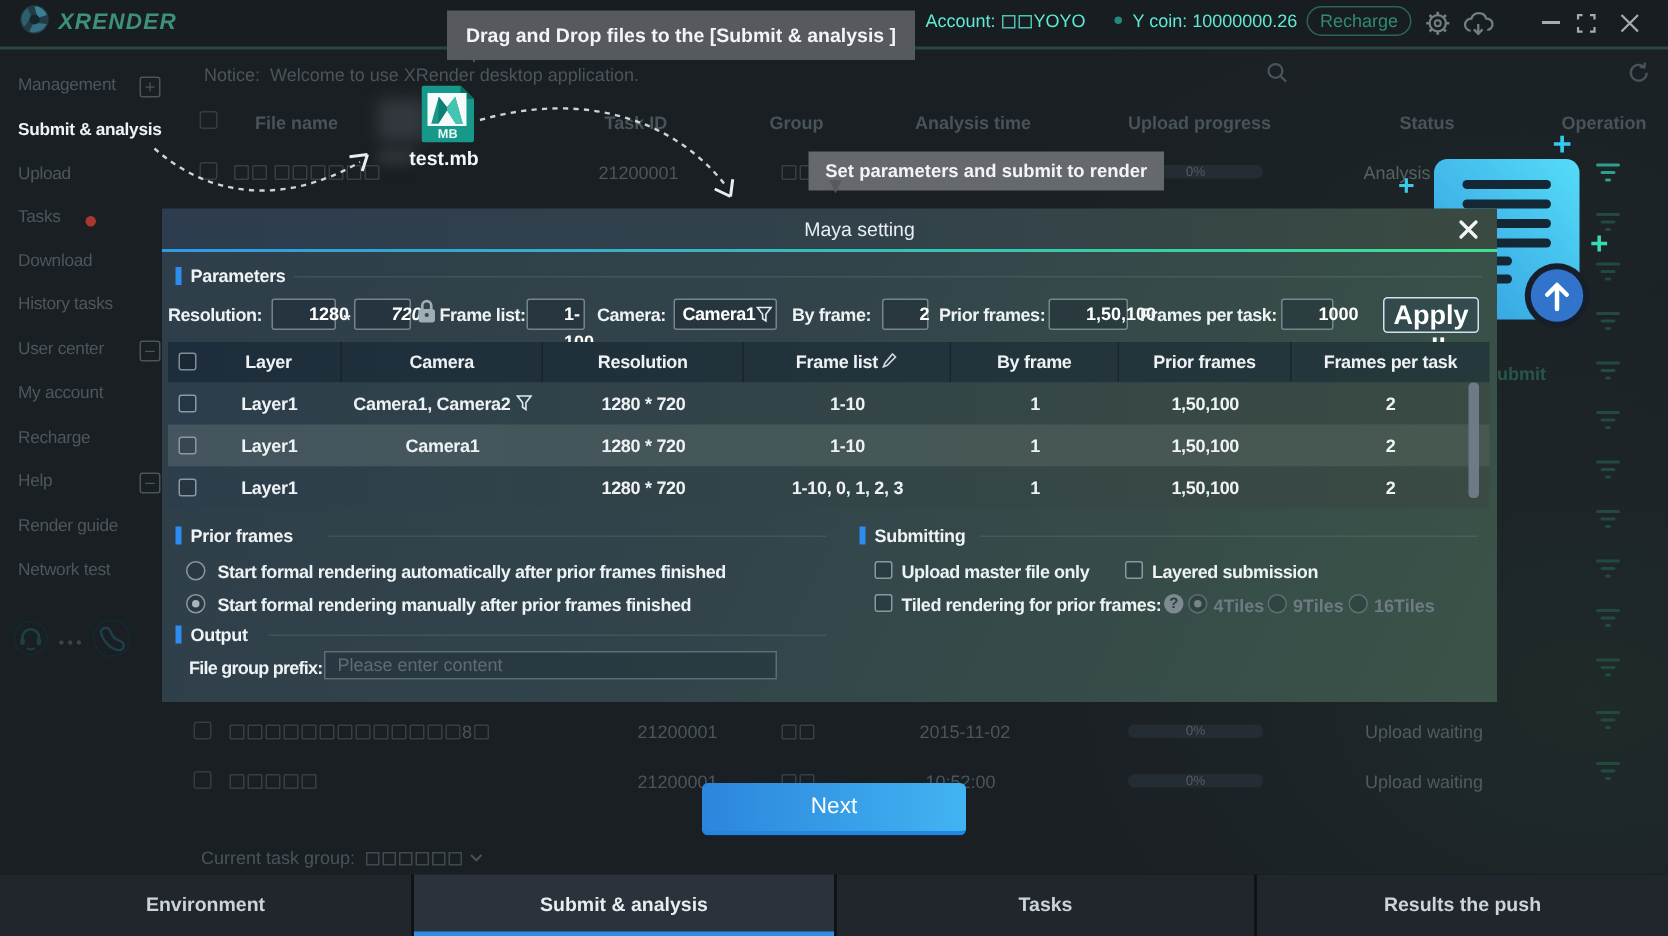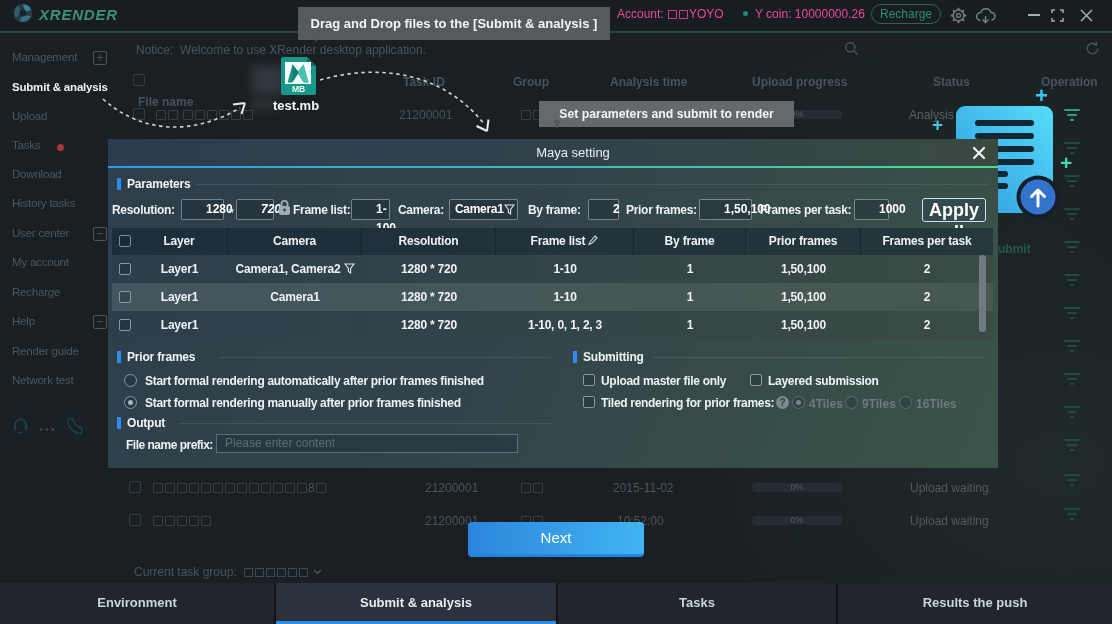--- a/index.html
+++ b/index.html
@@ -5,21 +5,21 @@
   * { margin:0; padding:0; box-sizing:border-box; }
   html,body { width:1112px; height:624px; overflow:hidden; background:#1a1f23; }
   body { font-family:"Liberation Sans", sans-serif; position:relative; }
   .abs { position:absolute; }
   .cj { display:inline-block; width:10px; height:10px; border:1px solid currentColor; opacity:.6; margin:0 1px; vertical-align:-1px; border-radius:1px; }
   .cjs { display:inline-block; width:9px; height:9px; border:1px solid currentColor; margin:0 1px; vertical-align:-1px; opacity:.8; }
 
   
   #topbar { position:absolute; left:0; top:0; width:1112px; height:33px; background:#181d21; border-bottom:2px solid #2a473f;padding-left:28px; }
   #logo { position:absolute; left:39px; top:6px; font-size:15px; font-weight:bold; font-style:italic; color:#3d907b; letter-spacing:0.8px; }
-  .tb-txt { position:absolute; top:7px; font-size:12px; color:#ec4899; }
+  .tb-txt { position:absolute; top:7px; font-size:12px; color:#5eead4; }
   .dot { position:absolute; top:11px; width:5px; height:5px; border-radius:50%; background:#23897a; }
   #recharge { position:absolute; left:871px; top:4px; width:70px; height:20px; border:1px solid #2c6457; border-radius:10px; color:#318a74; font-size:12px; text-align:center; line-height:18px; }
   .winbtn { position:absolute; color:#c6cdd1; }
 
   
   .side { position:absolute; left:12px; font-size:11.5px; color:#4c575e; white-space:nowrap; letter-spacing:-0.2px; }
   .side.on { color:#eef3f4; font-weight:bold; }
   .sq { position:absolute; left:93px; width:14px; height:14px; border:1px solid #49545b; border-radius:2px; color:#49545b; font-size:12px; line-height:12px; text-align:center; }
 
   
@@ -107,21 +107,21 @@
 <div class="dim" style="left:136px;top:43px;">Notice:&nbsp; Welcome to use XRender desktop application.</div>
 <svg class="abs" style="left:844px;top:41px" width="15" height="15" viewBox="0 0 15 15">
   <circle cx="6.3" cy="6.3" r="4.6" fill="none" stroke="#49545a" stroke-width="1.5"></circle>
   <path d="M9.8 9.8 L13.4 13.4" stroke="#49545a" stroke-width="1.5"></path>
 </svg>
 <svg class="abs" style="left:1085px;top:41px" width="15" height="15" viewBox="0 0 15 15">
   <path d="M12.8 7.5 a5.3 5.3 0 1 1 -1.6-3.8 M11.6 0.8 l-.3 3.2 -3.2-.4" fill="none" stroke="#49545a" stroke-width="1.5"></path>
 </svg>
 
 <div class="ckb" style="left:133px;top:74px;"></div>
-<div class="dim hdr" style="left:138px;top:75px;margin-top:20px;">File name</div>
+<div class="dim hdr" style="left:170px;top:75px;">File name</div>
 <div class="dim hdr" style="left:403px;top:75px;">Task ID</div>
 <div class="dim hdr" style="left:513px;top:75px;">Group</div>
 <div class="dim hdr" style="left:610px;top:75px;">Analysis time</div>
 <div class="dim hdr" style="left:752px;top:75px;">Upload progress</div>
 <div class="dim hdr" style="left:933px;top:75px;">Status</div>
 <div class="dim hdr" style="left:1041px;top:75px;">Operation</div>
 
 <div class="ckb" style="left:133px;top:108px;"></div>
 <div class="dim" style="left:155px;top:108px;"><span class="cj"></span><span class="cj"></span>&nbsp;<span class="cj"></span><span class="cj"></span><span class="cj"></span><span class="cj"></span><span class="cj"></span><span class="cj"></span></div>
 <div class="dim" style="left:399px;top:108px;">21200001</div>
@@ -359,21 +359,21 @@
   <div class="mrad dis sel" style="left:684px;top:257px;"></div>
   <div class="dtext" style="left:701px;top:258px;">4Tiles</div>
   <div class="mrad dis" style="left:737px;top:257px;"></div>
   <div class="dtext" style="left:754px;top:258px;">9Tiles</div>
   <div class="mrad dis" style="left:791px;top:257px;"></div>
   <div class="dtext" style="left:808px;top:258px;">16Tiles</div>
 
   <div class="sect-bar" style="left:9px;top:278px;"></div>
   <div class="sect-t" style="left:19px;top:277px;">Output</div>
   <div class="sect-ln" style="left:71px;top:284px;width:372px;"></div>
-  <div class="lbl" style="left:18px;top:299px;letter-spacing:-0.5px;">File name prefix:</div>
+  <div class="lbl" style="left:18px;top:299px;letter-spacing:-0.5px;">File group prefix:</div>
   <div class="abs" style="left:108px;top:295px;width:302px;height:19px;border:1px solid #5d6c76;background:rgba(16,28,38,.25);color:#5f6c73;font-size:12px;line-height:17px;padding-left:8px;">Please enter content</div>
 </div>
 
 <div class="abs" style="left:468px;top:522px;width:176px;height:35px;border-radius:4px;background:linear-gradient(90deg,#2c85dc,#41b4f2);border-bottom:3px solid #2285e2;color:#fff;font-size:15px;text-align:center;line-height:31px;">Next</div>
 
 <svg class="abs" style="left:0;top:0;" width="1112" height="624" viewBox="0 0 1112 624" pointer-events="none">
   <path d="M103 99 C 140 132, 190 137, 240 108" fill="none" stroke="#ccd4d4" stroke-width="1.6" stroke-dasharray="3.5 3.5"></path>
   <path d="M245 103 l-12 1.5 M245 103 l-3.5 11" fill="none" stroke="#e8eeee" stroke-width="2"></path>
   <path d="M320 80 C 390 60, 450 80, 484 124" fill="none" stroke="#ccd4d4" stroke-width="1.6" stroke-dasharray="3.5 3.5"></path>
   <path d="M487 131 l-10.5 -5 M487 131 l1.5 -11.5" fill="none" stroke="#e8eeee" stroke-width="2"></path>
@@ -386,21 +386,21 @@
   <path d="M26 0 L35 9 H26 Z" fill="#0b6d5f"></path>
   <rect x="4" y="5" width="26" height="22" fill="#f4fbfa"></rect>
   <path d="M6.5 25.5 L11.5 7.5 L17 14.5 L22.5 7.5 L27.5 25.5 L22.8 25.5 L17 16.5 L11.2 25.5 Z" fill="#17988a"></path>
   <path d="M17 14.5 L22.5 7.5 L27.5 25.5 L22.8 25.5 L17 16.5 Z" fill="#45c4b2"></path>
   <path d="M11.5 7.5 L17 14.5 L17 16.5 L11.2 25.5 Z" fill="#0f7f72"></path>
   <text x="17.5" y="35" font-size="8.5" font-weight="bold" fill="#eafaf8" text-anchor="middle" font-family="Liberation Sans">MB</text>
 </svg>
 <div class="abs" style="left:256px;top:98px;width:80px;text-align:center;color:#f4f7f8;font-size:13px;font-weight:bold;">test.mb</div>
 
 <div class="tip" style="left:282px;top:7px;width:312px;height:33px;font-size:13px;line-height:33px;margin-left:16px;">Drag and Drop files to the [Submit &amp; analysis ]</div>
-<div class="tip" style="left:539px;top:101px;width:255px;height:26px;font-size:12.3px;line-height:26px;background:#65696d;">Set parameters and submit to render</div>
+<div class="tip" style="left:539px;top:101px;width:237px;height:26px;font-size:12.3px;line-height:26px;background:#65696d;">Set parameters and submit to render</div>
 
 <svg class="abs" style="left:8px;top:413px" width="25" height="25" viewBox="0 0 25 25">
   <circle cx="12.5" cy="12.5" r="11" fill="none" stroke="#15262c" stroke-width="1.6"></circle>
   <path d="M7 14 v-2 a5.5 5.5 0 0 1 11 0 v2" fill="none" stroke="#1c4049" stroke-width="1.8"></path>
   <rect x="5.5" y="12.5" width="3" height="4.5" rx="1.4" fill="#1c4049"></rect>
   <rect x="16.5" y="12.5" width="3" height="4.5" rx="1.4" fill="#1c4049"></rect>
   <path d="M15 19 a4 4 0 0 1 -5 0" fill="none" stroke="#1c4049" stroke-width="1.4"></path>
 </svg>
 <div class="abs" style="left:39px;top:423px;color:#3a454a;font-size:11px;letter-spacing:2px;">•••</div>
 <svg class="abs" style="left:61px;top:412px" width="27" height="27" viewBox="0 0 27 27">

